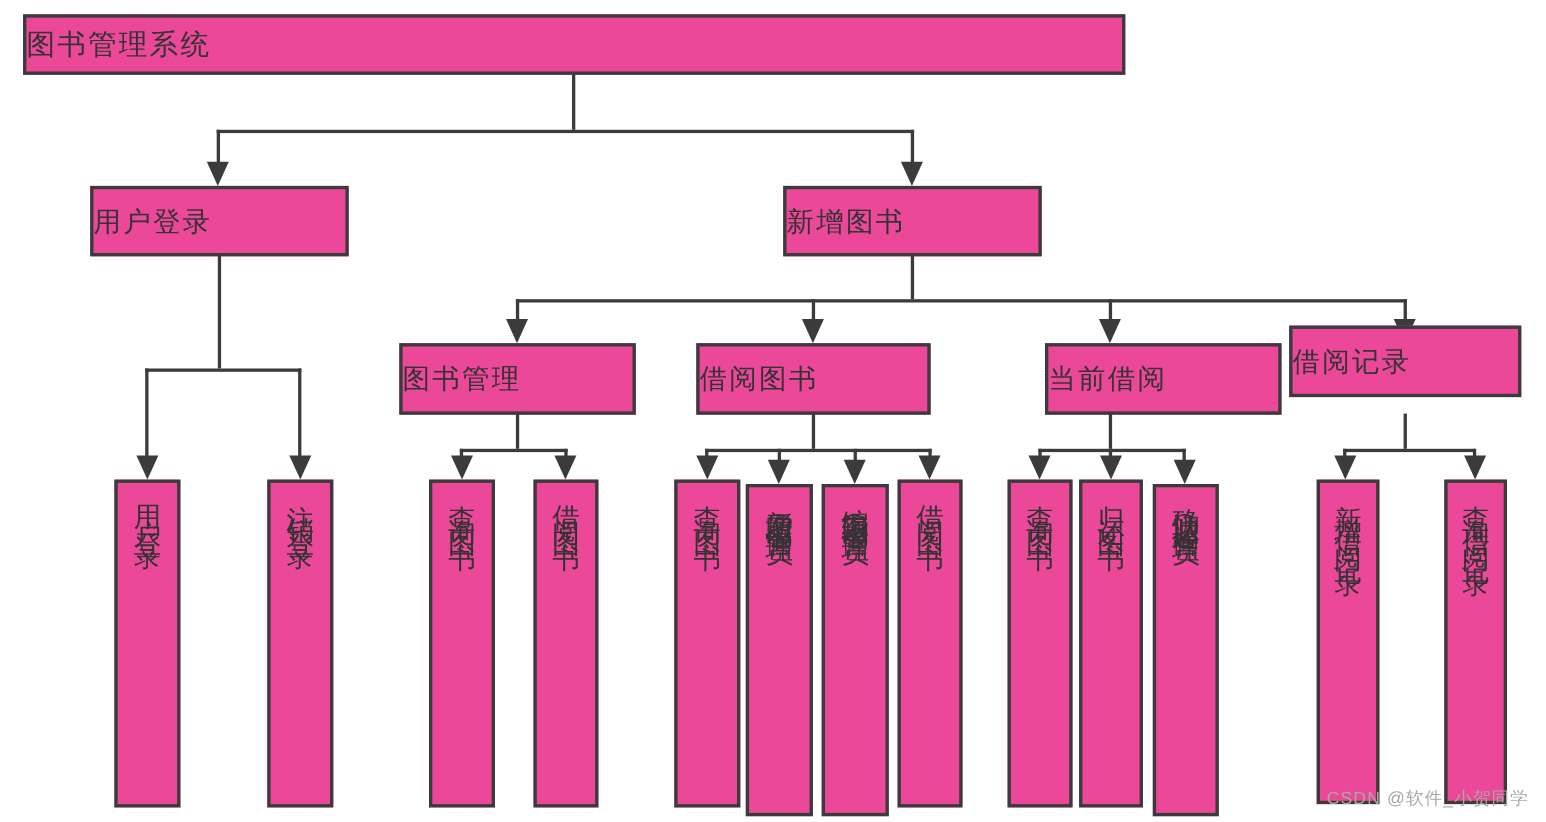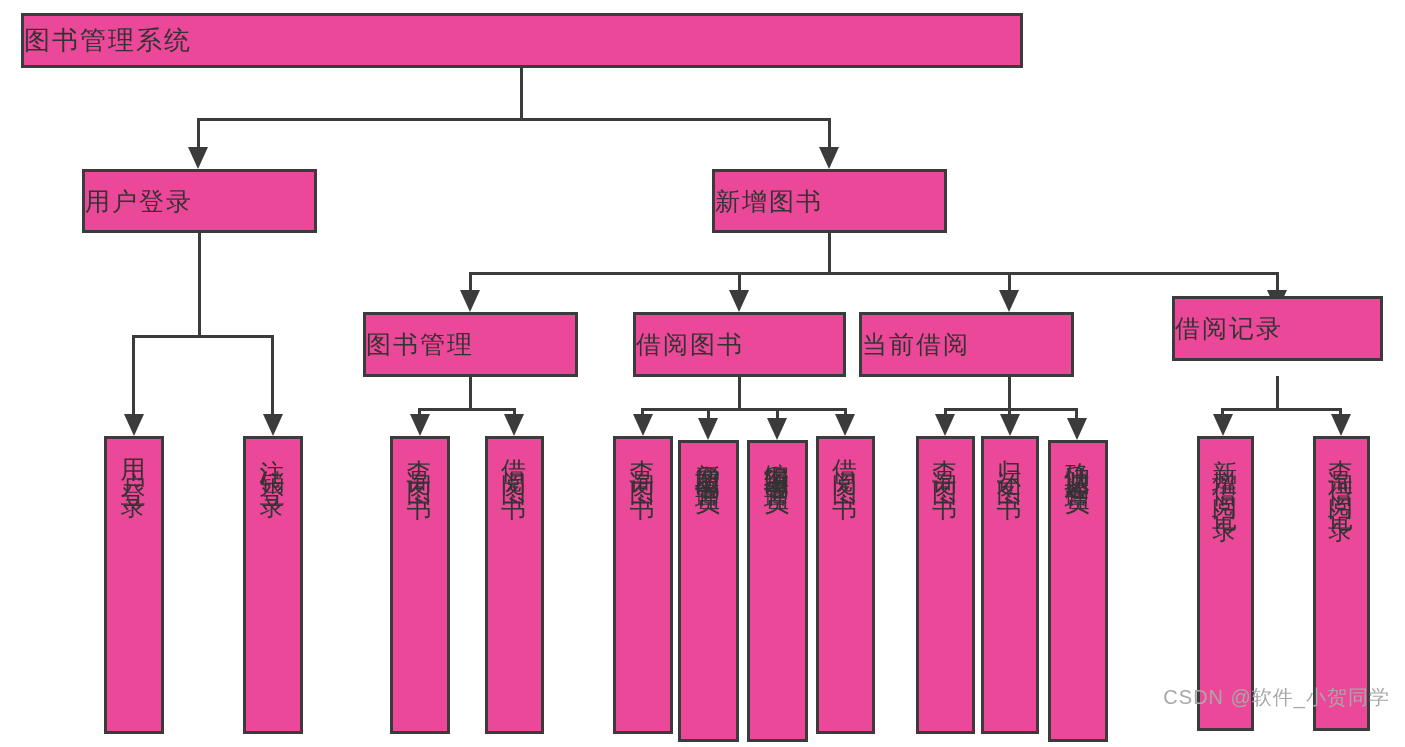--- a/index.html
+++ b/index.html
@@ -39,23 +39,23 @@
   .hl { position: absolute; height: 3px; background: var(--c-line, #3b3b3b); }
   .arrow {
     position: absolute;
     width: 0; height: 0;
     border-left: 10px solid transparent;
     border-right: 10px solid transparent;
     border-top: 22px solid var(--c-line, #3b3b3b);
   }
   .watermark {
     position: absolute;
-    top: 684px;
+    top: 716px;
     right: 15px;
-    font-size: 20px;
+    font-size: 16px;
     letter-spacing: 1px;
     color: var(--c-watermark, #a8a8a8);
     z-index: 5;
     white-space: nowrap;
   }
 </style>
 </head>
 <body>
 
 <div class="diagram">
@@ -95,21 +95,21 @@
   <div class="arrow" style="left:999px; top:290px;"></div>
   <div class="vl" style="left:1276px; top:272px; height:20px;"></div>
   <div class="arrow" style="left:1267px; top:290px;"></div>
 
   <div class="box h3" style="left:363px; top:312px; width:215px; height:65px;">
     <span>图书管理</span>
   </div>
   <div class="box h3" style="left:633px; top:312px; width:213px; height:65px;">
     <span>借阅图书</span>
   </div>
-  <div class="box h3" style="left:859px; top:312px; width:215px; height:65px;">
+  <div class="box h3" style="left:950px; top:312px; width:215px; height:65px;">
     <span>当前借阅</span>
   </div>
   <div class="box h3" style="left:1172px; top:296px; width:211px; height:65px;">
     <span>借阅记录</span>
   </div>
 
   <div class="vl" style="left:469px; top:376px; height:32px;"></div>
   <div class="hl" style="left:418px; top:408px; width:98px;"></div>
   <div class="vl" style="left:418px; top:408px; height:8px;"></div>
   <div class="arrow" style="left:410px; top:414px;"></div>

